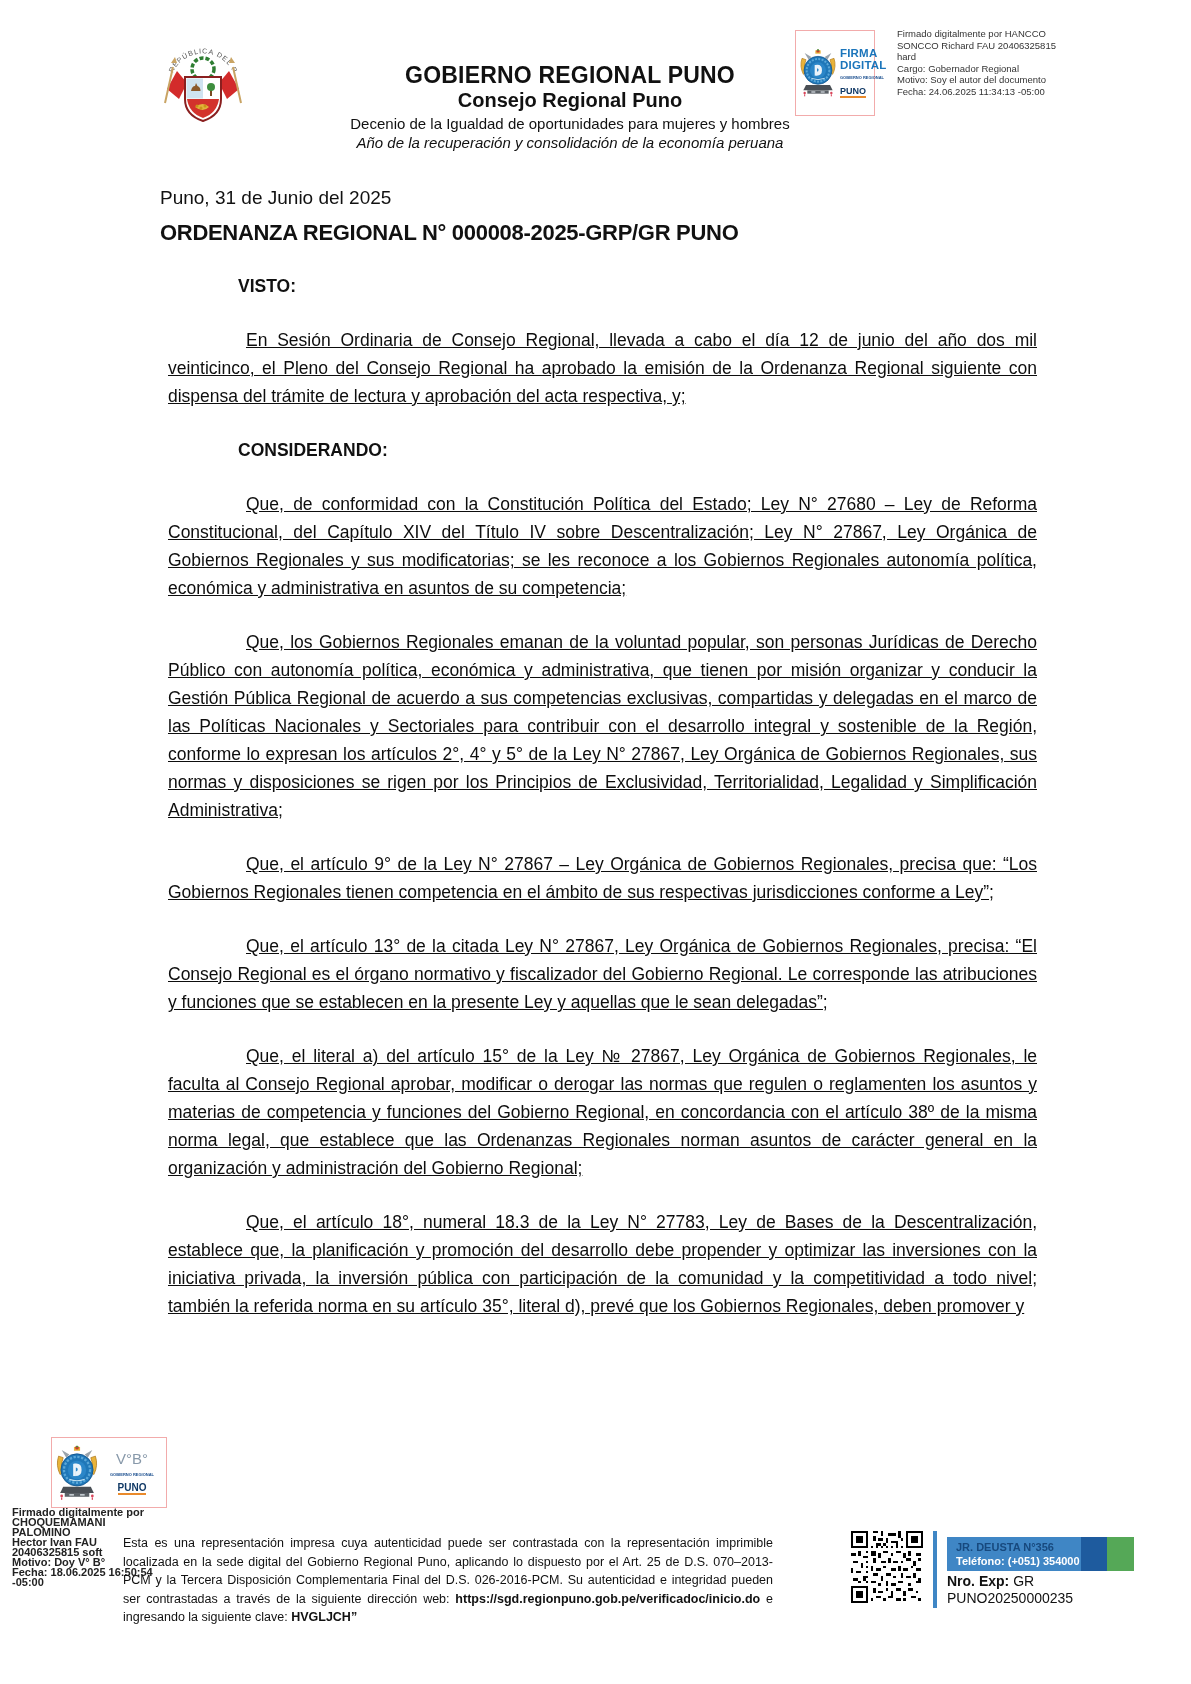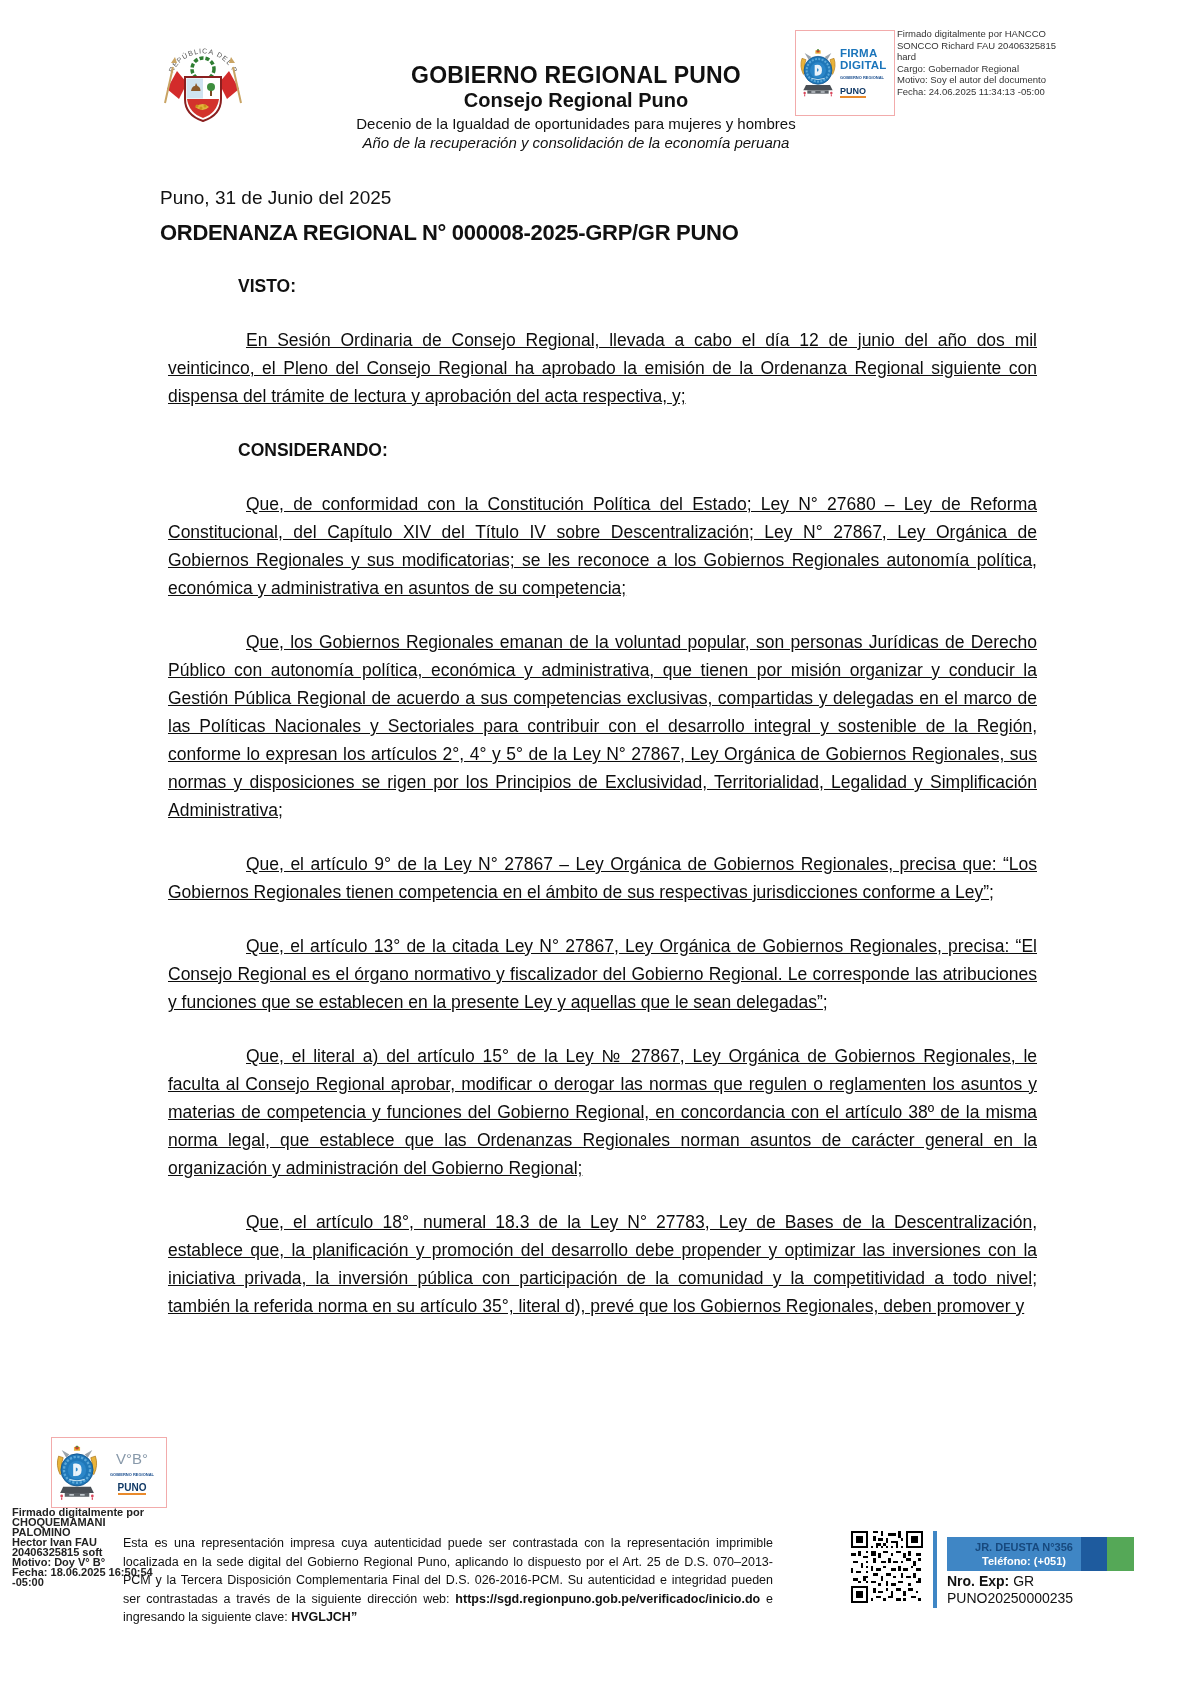--- a/index.html
+++ b/index.html
@@ -7,28 +7,28 @@
     position:relative;
     width:1191px;height:1684px;
     background:#ffffff;
     margin:0 auto;
     font-family:"Liberation Sans", sans-serif;
     color:#111;
     overflow:hidden;
   }
   
   .peru-arms{position:absolute;left:163px;top:33px;width:80px;height:102px;}
-  .header-center{position:absolute;left:256px;top:62px;width:640px;text-align:center;}
+  .header-center{position:absolute;left:250px;top:62px;width:640px;text-align:center;}
   .inst-title{font-size:23px;font-weight:bold;letter-spacing:.2px;line-height:26px;}
   .inst-sub{font-size:20px;font-weight:bold;line-height:24px;}
   .mottoes{margin-top:2px;}
   .motto1{font-size:15px;line-height:19px;}
   .motto2{font-size:15px;font-style:italic;line-height:19px;}
   .firma-stamp{
-    position:absolute;left:795px;top:30px;width:100px;height:86px;
+    position:absolute;left:795px;top:30px;width:80px;height:86px;
     border:1px solid #F2ABAB;display:flex;align-items:center;box-sizing:border-box;
     padding:2px;background:#fff;
   }
   .firma-stamp .arms{width:40px;height:74px;flex:0 0 auto;}
   .firma-text{flex:1;text-align:left;padding-left:2px;}
   .firma-line{color:#1B75BB;font-weight:bold;font-size:11.5px;line-height:11.5px;letter-spacing:.2px;}
   .firma-org-small{font-size:4px;color:#1B4F8F;margin-top:4px;line-height:5px;font-weight:bold;}
   .firma-org-bold{font-size:9px;color:#123A66;font-weight:bold;line-height:9px;border-bottom:2px solid #E98A2B;display:inline-block;}
   .top-signature{
     position:absolute;left:897px;top:28px;width:190px;
@@ -62,21 +62,21 @@
     position:absolute;left:123px;top:1534px;width:650px;
     font-size:12.5px;line-height:18.5px;text-align:justify;color:#111;
   }
   .footer-legal b{font-weight:bold;}
   .qr{position:absolute;left:851px;top:1531px;width:72px;height:72px;}
   .right-bar{position:absolute;left:933px;top:1531px;width:4px;height:77px;background:#3F86C5;}
   .addr-banner{
     position:absolute;left:947px;top:1537px;width:187px;height:34px;
     display:flex;align-items:stretch;
   }
-  .addr-text{flex:1;background:#3F86C5;padding:3px 0 3px 20px;text-align:center;}
+  .addr-text{flex:1;background:#3F86C5;padding:3px 0 3px 9px;}
   .addr-line1{color:#17497E;font-weight:bold;font-size:11px;line-height:14px;}
   .addr-line2{color:#ffffff;font-weight:bold;font-size:11px;line-height:14px;}
   .addr-dark{width:26px;background:#1E5B9E;}
   .addr-green{width:27px;background:#55A857;}
   .exp-block{position:absolute;left:947px;top:1573px;font-size:14px;line-height:17px;color:#111;}
   .exp-label{font-weight:bold;}
 </style>
 </head>
 <body>
 

